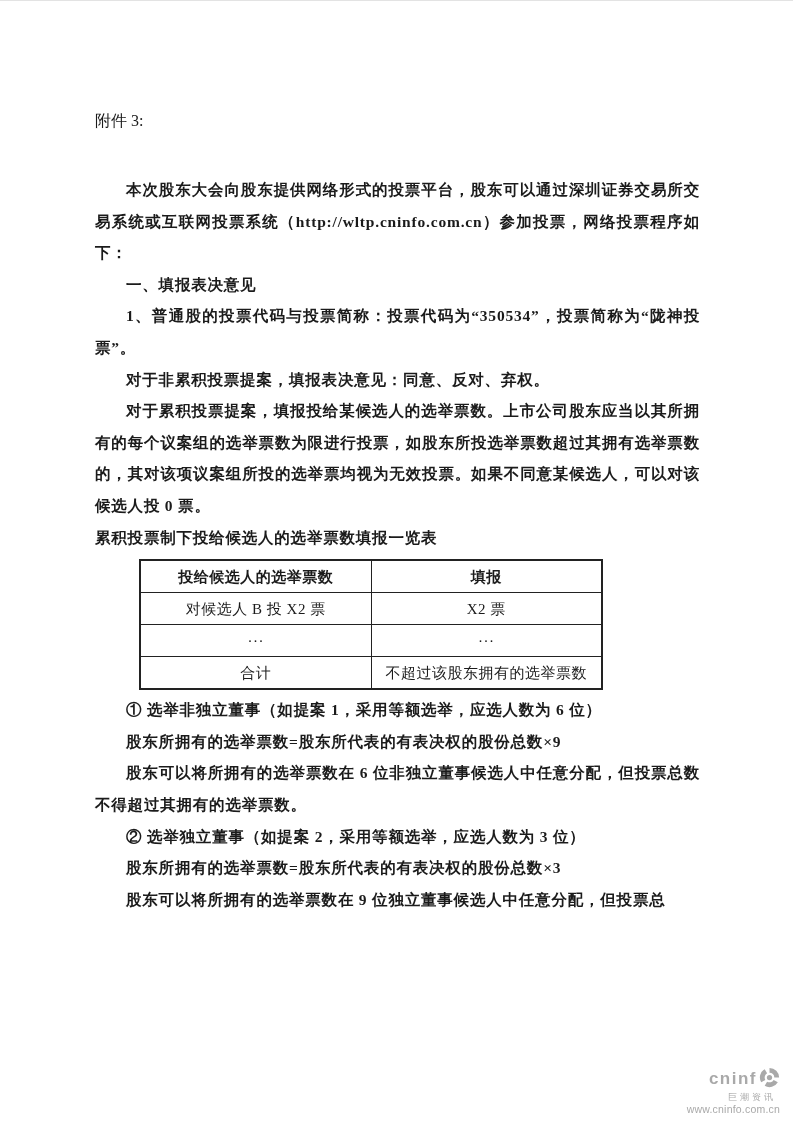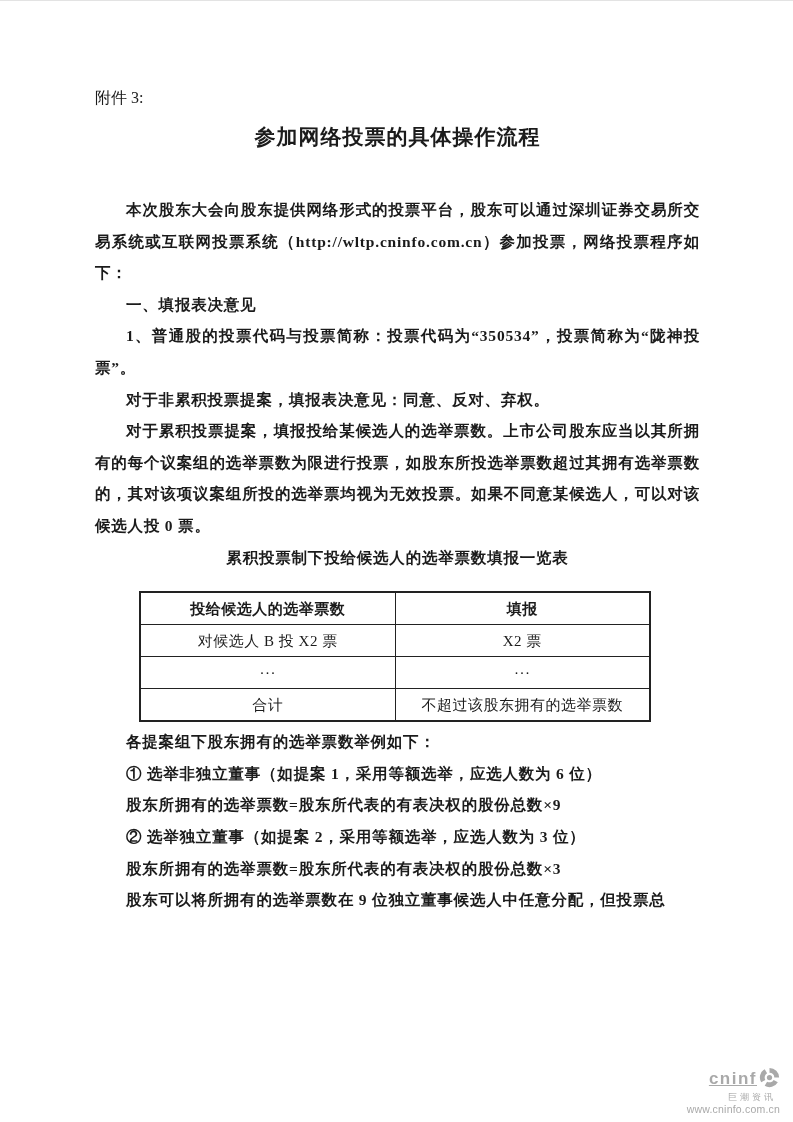--- a/index.html
+++ b/index.html
@@ -3,21 +3,21 @@
 <meta charset="utf-8">
 <style>
   html, body { margin: 0; padding: 0; background: #ffffff; }
   .page {
     position: relative;
     width: 793px;
     height: 1122px;
     margin: 0 auto;
     background: #ffffff;
     box-sizing: border-box;
-    padding: 86px 93px 0 95px;
+    padding: 109px 93px 0 95px;
     border-top: 1px solid #e3e3e3;
     font-family: "Liberation Serif", "DejaVu Serif", serif;
     color: #1b1b1b;
     overflow: hidden;
   }
   .attachment {
     font-size: 16px;
     line-height: 22px;
   }
   .doc-title {
@@ -32,28 +32,27 @@
     margin-top: 42px;
     font-size: 15.5px;
     line-height: 31.6px;
     letter-spacing: 0.8px;
     text-align: justify;
   }
   .doc-body p { margin: 0; font-weight: bold; }
   .para { text-indent: 2em; }
   .para.h { font-weight: bold; }
   .table-caption {
-    text-align: center;
     text-indent: 0;
   }
   .vote-table {
     border-collapse: collapse;
     table-layout: fixed;
-    width: 512px;
-    margin: 18px 0 4px 44px;
+    width: 464px;
+    margin: 6px 0 4px 44px;
     border: 2px solid #222222;
   }
   .vote-table th, .vote-table td {
     border: 1px solid #222222;
     height: 31px;
     text-align: center;
     vertical-align: middle;
     font-size: 15px;
     line-height: 20px;
     letter-spacing: 0.5px;
@@ -73,38 +72,36 @@
   .logo-row {
     display: flex;
     align-items: center;
     justify-content: flex-end;
     gap: 2px;
   }
   .logo-brand {
     font-size: 17px;
     font-weight: bold;
     letter-spacing: 1.5px;
-    text-decoration: underline;
   }
   .logo-swirl { display: inline-block; }
   .logo-cn {
     font-size: 9px;
     letter-spacing: 3px;
     margin: 2px 4px 2px 0;
   }
   .logo-url { font-size: 10.5px; letter-spacing: 0.2px; }
 </style>
 </head>
 <body>
 
 <div class="page">
 
   <div class="attachment">附件 3:</div>
 
-  <h1 class="doc-title">参加网络投票的具体操作流程</h1>
 
   <div class="doc-body">
 
     <div>
 
     <p class="para">本次股东大会向股东提供网络形式的投票平台，股东可以通过深圳证券交易所交易系统或互联网投票系统（http://wltp.cninfo.com.cn）参加投票，网络投票程序如下：</p>
         <p class="para h">一、填报表决意见</p>
         <p class="para">1、普通股的投票代码与投票简称：投票代码为“350534”，投票简称为“陇神投票”。</p>
         <p class="para">对于非累积投票提案，填报表决意见：同意、反对、弃权。</p>
         <p class="para">对于累积投票提案，填报投给某候选人的选举票数。上市公司股东应当以其所拥有的每个议案组的选举票数为限进行投票，如股东所投选举票数超过其拥有选举票数的，其对该项议案组所投的选举票均视为无效投票。如果不同意某候选人，可以对该候选人投 0 票。</p>
@@ -130,23 +127,23 @@
           </tr>
           <tr>
             <td>合计</td>
             <td>不超过该股东拥有的选举票数</td>
           </tr>
         </tbody>
     </table>
 
     <div>
 
-    <p class="para">各提案组下股东拥有的选举票数举例如下：</p>
         <p class="para">① 选举非独立董事（如提案 1，采用等额选举，应选人数为 6 位）</p>
         <p class="para">股东所拥有的选举票数=股东所代表的有表决权的股份总数×9</p>
+        <p class="para">股东可以将所拥有的选举票数在 6 位非独立董事候选人中任意分配，但投票总数不得超过其拥有的选举票数。</p>
         <p class="para">② 选举独立董事（如提案 2，采用等额选举，应选人数为 3 位）</p>
         <p class="para">股东所拥有的选举票数=股东所代表的有表决权的股份总数×3</p>
         <p class="para">股东可以将所拥有的选举票数在 9 位独立董事候选人中任意分配，但投票总</p>
       </div>
 
   </div>
 
   <div class="footer-logo">
     <div class="logo-row">
       <span class="logo-brand">cninf</span>

